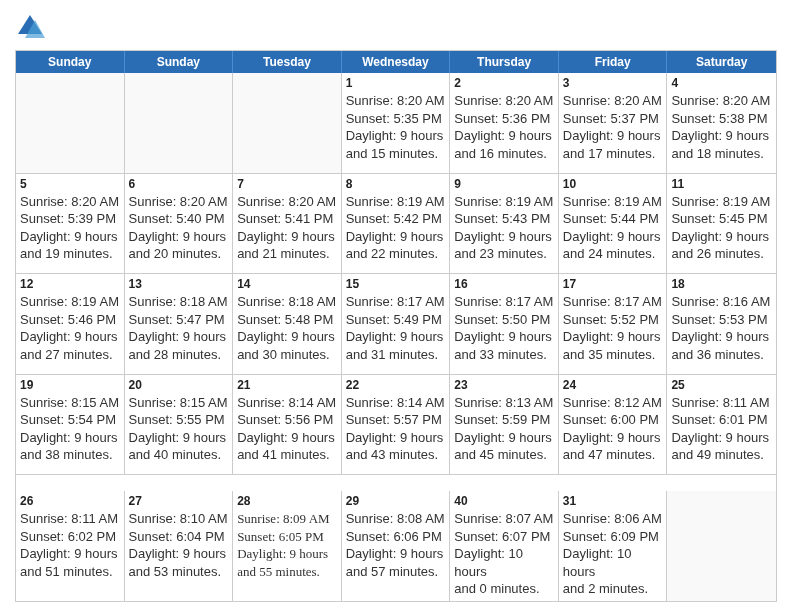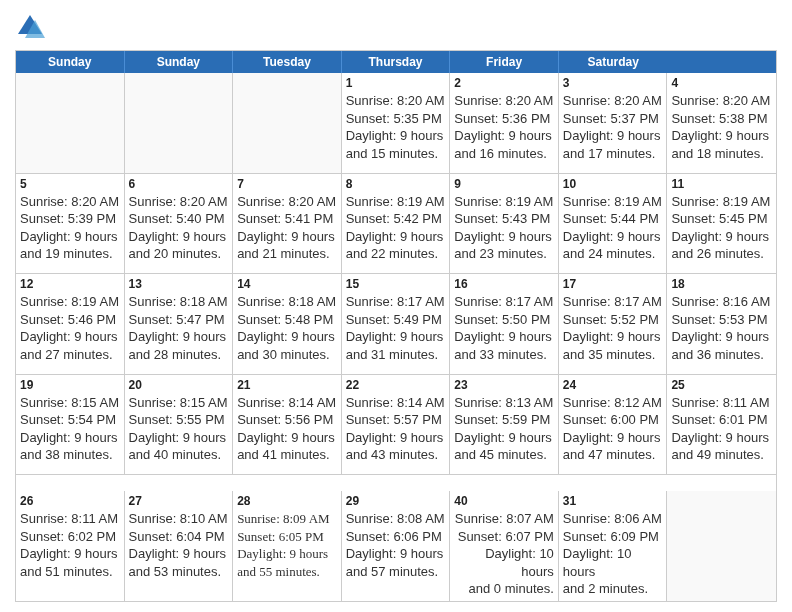--- a/index.html
+++ b/index.html
@@ -145,20 +145,21 @@
       <div class="month-title"></div>
       <div class="subtitle"></div>
     </div>
   </div>
 
   <div class="calendar">
     <div class="cal-header">
     <div class="cal-header-cell">Sunday</div>
         <div class="cal-header-cell">Sunday</div>
         <div class="cal-header-cell">Tuesday</div>
+        <div class="cal-header-cell">Wednesday</div>
         <div class="cal-header-cell">Thursday</div>
         <div class="cal-header-cell">Friday</div>
         <div class="cal-header-cell">Saturday</div>
       </div>
     <div class="cal-body">
     <div class="cal-week">
           <div class="cal-cell empty"></div>
           <div class="cal-cell empty"></div>
           <div class="cal-cell empty"></div>
           <div class="cal-cell">
@@ -367,21 +368,21 @@
           </div>
           <div class="cal-cell">
             <div class="day-num">29</div>
             <div class="day-info" style="white-space: pre-line;">Sunrise: 8:08 AM
 Sunset: 6:06 PM
 Daylight: 9 hours
 and 57 minutes.</div>
           </div>
           <div class="cal-cell">
             <div class="day-num">40</div>
-            <div class="day-info" style="white-space: pre-line; text-align: right;">Sunrise: 8:07 AM
+            <div class="day-info" style="white-space: pre-line;">Sunrise: 8:07 AM
 Sunset: 6:07 PM
 Daylight: 10 hours
 and 0 minutes.</div>
           </div>
           <div class="cal-cell">
             <div class="day-num">31</div>
             <div class="day-info" style="white-space: pre-line;">Sunrise: 8:06 AM
 Sunset: 6:09 PM
 Daylight: 10 hours
 and 2 minutes.</div>

